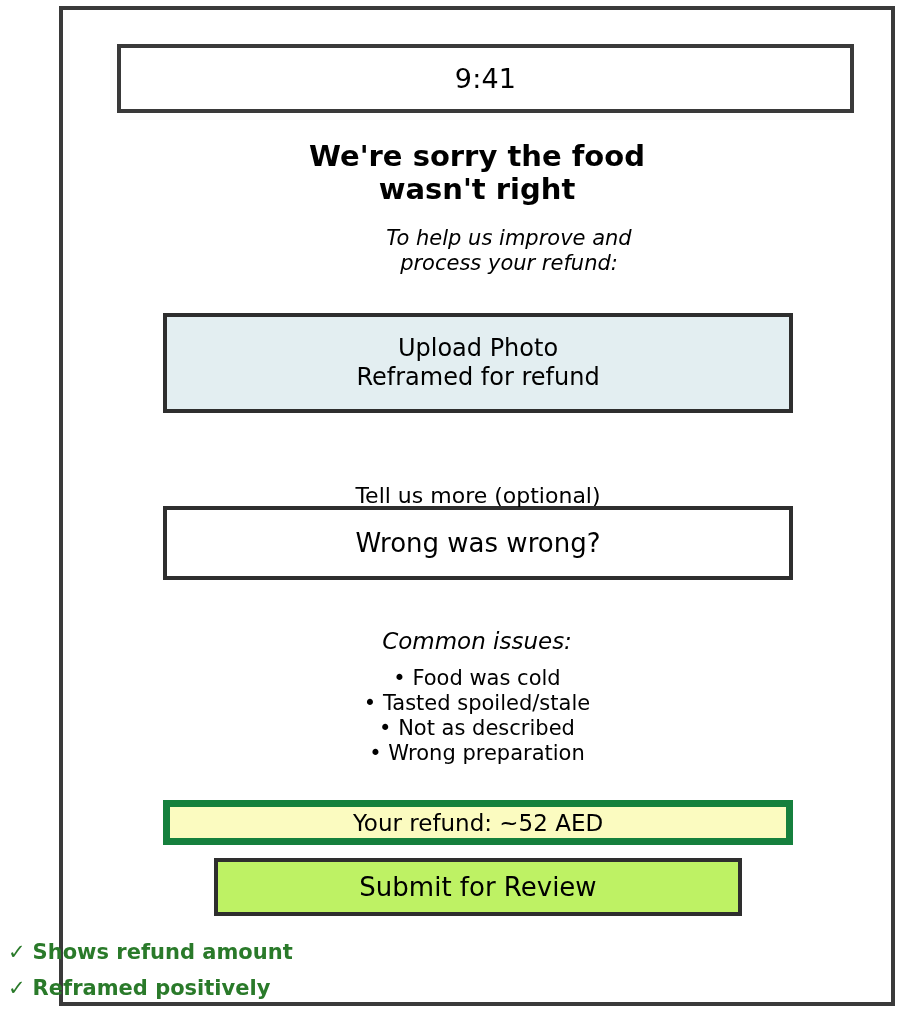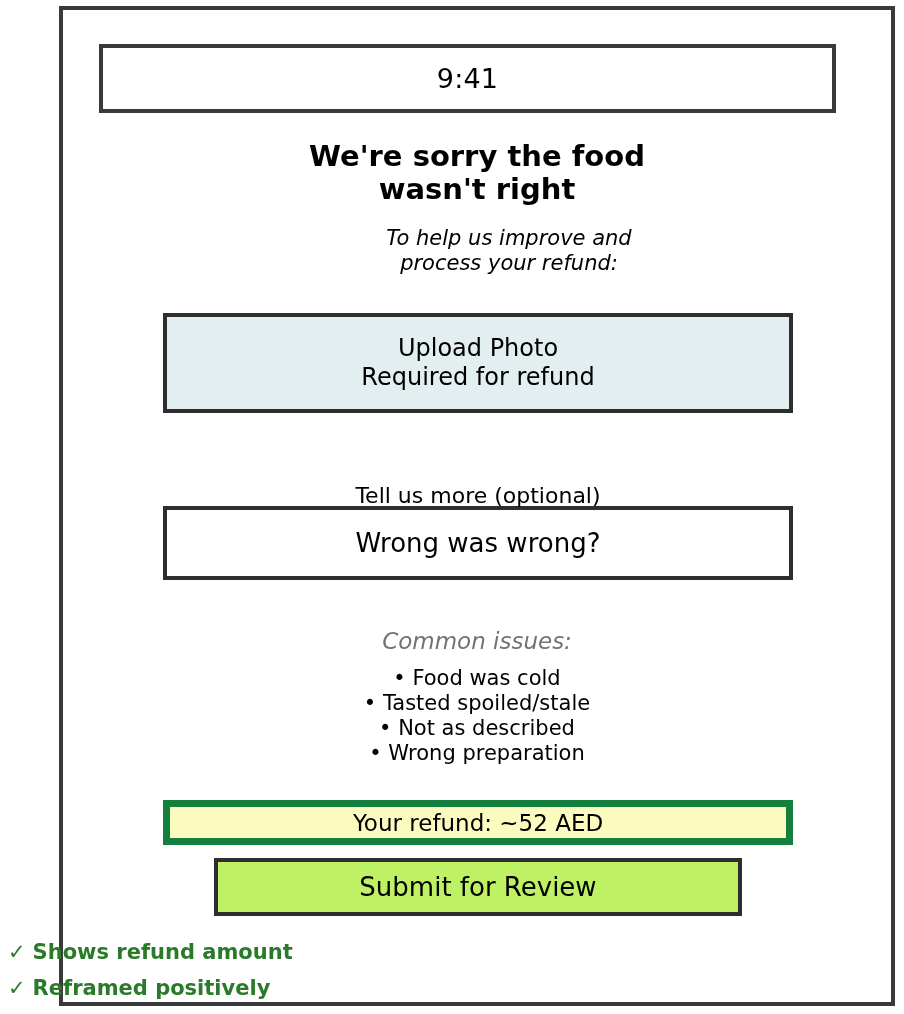--- a/index.html
+++ b/index.html
@@ -28,21 +28,21 @@
     width: 836px;
     height: 1000px;
     border: 4px solid #3a3a3a;
     box-sizing: border-box;
     background: #ffffff;
   }
 
   
   .status-bar {
     position: absolute;
-    left: 99px;
+    left: 117px;
     top: 44px;
     width: 737px;
     height: 69px;
     border: 4px solid #3a3a3a;
     box-sizing: border-box;
     background: #ffffff;
     display: flex;
     align-items: center;
     justify-content: center;
   }
@@ -130,21 +130,21 @@
 
   
   .issues-title {
     position: absolute;
     left: 59px;
     top: 628px;
     width: 836px;
     text-align: center;
     font-size: 23px;
     font-style: italic;
-    color: #737373;
+    color: #000000;
   }
   .issues-list {
     position: absolute;
     left: 59px;
     top: 666px;
     width: 836px;
     text-align: center;
     list-style: none;
     margin: 0;
     padding: 0;
@@ -229,21 +229,21 @@
     <div>wasn't right</div>
   </div>
 
   <div class="subtitle">
     <div>To help us improve and</div>
     <div>process your refund:</div>
   </div>
 
   <div class="upload-box">
     <span class="upload-line">Upload Photo</span>
-    <span class="upload-line">Required for refund</span>
+    <span class="upload-line">Reframed for refund</span>
   </div>
 
   <div class="field-label">Tell us more (optional)</div>
 
   <div class="text-input">
     <span class="text-input-value">Wrong was wrong?</span>
   </div>
 
   <div class="issues-title">Common issues:</div>
 

